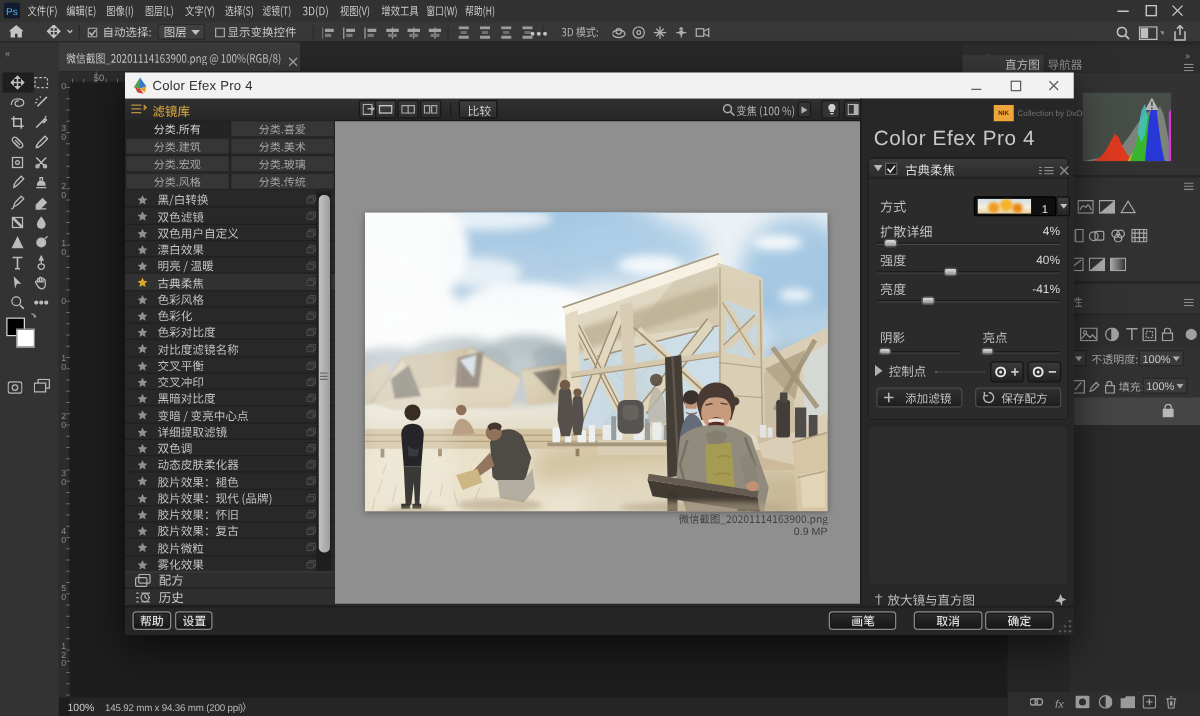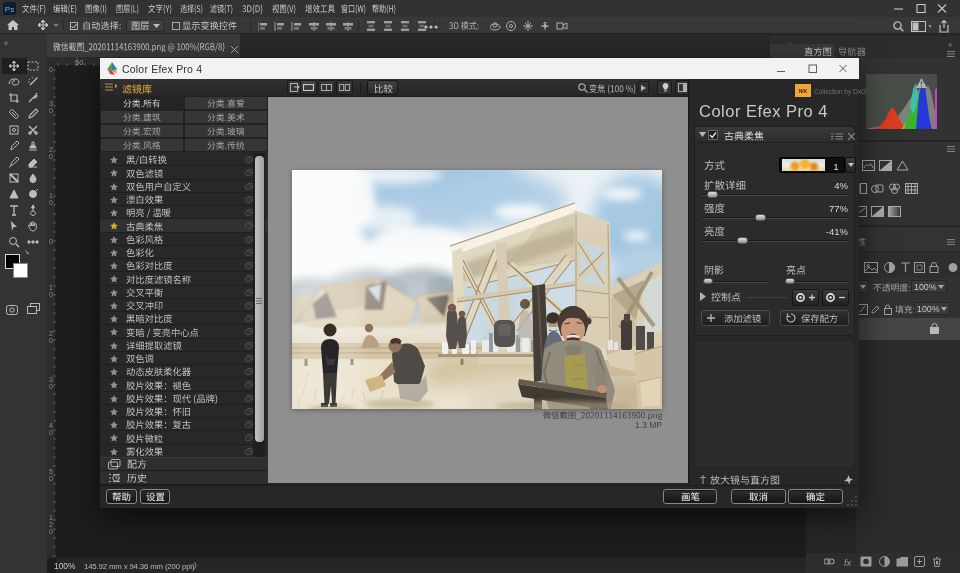--- a/index.html
+++ b/index.html
@@ -1576,21 +1576,21 @@
       </svg>
       <div class="a t" style="left:748px;top:123.21px;font-size:9.5px;color:#d8d8d8;font-weight:400;letter-spacing:0px;transform:translateX(-100%);">4%</div>
       <div class="a" style="left:602px;top:136px;width:146px;height:2px;background:#191919;border-bottom:1px solid #454545"></div>
       <div class="a" style="left:606.5px;top:133px;width:11px;height:7px;background:linear-gradient(#e0e0e0,#909090);border:1px solid #555;border-radius:3px"></div>
       <svg class="a" style="left:604.0px;top:144.76px" width="21.00" height="11.76" viewBox="0 -880 2000 1120" fill="#c4c4c4">
         <g transform="scale(1,-1)">
           <use href="#g5f3ar" x="0"></use>
           <use href="#g5ea6r" x="1000"></use>
         </g>
       </svg>
-      <div class="a t" style="left:748px;top:146.21px;font-size:9.5px;color:#d8d8d8;font-weight:400;letter-spacing:0px;transform:translateX(-100%);">77%</div>
+      <div class="a t" style="left:748px;top:146.21px;font-size:9.5px;color:#d8d8d8;font-weight:400;letter-spacing:0px;transform:translateX(-100%);">40%</div>
       <div class="a" style="left:602px;top:159px;width:146px;height:2px;background:#191919;border-bottom:1px solid #454545"></div>
       <div class="a" style="left:654.5px;top:156px;width:11px;height:7px;background:linear-gradient(#e0e0e0,#909090);border:1px solid #555;border-radius:3px"></div>
       <svg class="a" style="left:604.0px;top:167.76px" width="21.00" height="11.76" viewBox="0 -880 2000 1120" fill="#c4c4c4">
         <g transform="scale(1,-1)">
           <use href="#g4eaer" x="0"></use>
           <use href="#g5ea6r" x="1000"></use>
         </g>
       </svg>
       <div class="a t" style="left:748px;top:169.21px;font-size:9.5px;color:#d8d8d8;font-weight:400;letter-spacing:0px;transform:translateX(-100%);">-41%</div>
       <div class="a" style="left:602px;top:182px;width:146px;height:2px;background:#191919;border-bottom:1px solid #454545"></div>
@@ -1918,21 +1918,21 @@
         <use href="#g33r" x="10109"></use>
         <use href="#g39r" x="10664"></use>
         <use href="#g30r" x="11219"></use>
         <use href="#g30r" x="11774"></use>
         <use href="#g2er" x="12329"></use>
         <use href="#g70r" x="12607"></use>
         <use href="#g6er" x="13227"></use>
         <use href="#g67r" x="13837"></use>
       </g>
     </svg>
-    <div class="a t" style="left:662px;top:421.03px;font-size:8.5px;color:#3f3f3f;font-weight:400;letter-spacing:0px;transform:translateX(-100%);">1.3 MP</div>
+    <div class="a t" style="left:662px;top:421.03px;font-size:8.5px;color:#3f3f3f;font-weight:400;letter-spacing:0px;transform:translateX(-100%);">0.9 MP</div>
   </div>
 <svg width="0" height="0" style="position:absolute">
     <defs>
       <path id="g6587r" d="M423 823C453 774 485 707 497 666L580 693C566 734 531 799 501 847ZM50 664V590H206C265 438 344 307 447 200C337 108 202 40 36 -7C51 -25 75 -60 83 -78C250 -24 389 48 502 146C615 46 751 -28 915 -73C928 -52 950 -20 967 -4C807 36 671 107 560 201C661 304 738 432 796 590H954V664ZM504 253C410 348 336 462 284 590H711C661 455 592 344 504 253Z"></path>
       <path id="g4ef6r" d="M317 341V268H604V-80H679V268H953V341H679V562H909V635H679V828H604V635H470C483 680 494 728 504 775L432 790C409 659 367 530 309 447C327 438 359 420 373 409C400 451 425 504 446 562H604V341ZM268 836C214 685 126 535 32 437C45 420 67 381 75 363C107 397 137 437 167 480V-78H239V597C277 667 311 741 339 815Z"></path>
       <path id="g28r" d="M239 -196 295 -171C209 -29 168 141 168 311C168 480 209 649 295 792L239 818C147 668 92 507 92 311C92 114 147 -47 239 -196Z"></path>
       <path id="g46r" d="M101 0H193V329H473V407H193V655H523V733H101Z"></path>
       <path id="g29r" d="M99 -196C191 -47 246 114 246 311C246 507 191 668 99 818L42 792C128 649 171 480 171 311C171 141 128 -29 42 -171Z"></path>
       <path id="g7f16r" d="M40 54 58 -15C140 18 245 61 346 103L332 163C223 121 114 79 40 54ZM61 423C75 430 98 435 205 450C167 386 132 335 116 316C87 278 66 252 45 248C53 230 64 196 68 182C87 194 118 204 339 255C336 271 333 298 334 317L167 282C238 374 307 486 364 597L303 632C286 593 265 554 245 517L133 505C190 593 246 706 287 815L215 840C179 719 112 587 91 554C71 520 55 496 38 491C46 473 57 438 61 423ZM624 350V202H541V350ZM675 350H746V202H675ZM481 412V-72H541V143H624V-47H675V143H746V-46H797V143H871V-7C871 -14 868 -16 861 -17C854 -17 836 -17 814 -16C822 -32 829 -56 831 -73C867 -73 890 -71 908 -62C926 -52 930 -35 930 -8V413L871 412ZM797 350H871V202H797ZM605 826C621 798 637 762 648 732H414V515C414 361 405 139 314 -21C329 -28 360 -50 372 -63C465 99 482 335 483 498H920V732H729C717 765 697 811 675 846ZM483 668H850V561H483Z"></path>
       <path id="g8f91r" d="M551 751H819V650H551ZM482 808V594H892V808ZM81 332C89 340 119 346 153 346H244V202L40 167L56 94L244 132V-76H313V146L427 169L423 234L313 214V346H405V414H313V568H244V414H148C176 483 204 565 228 650H412V722H247C255 756 263 791 269 825L196 840C191 801 183 761 174 722H47V650H157C136 570 115 504 105 479C88 435 75 403 58 398C66 380 77 346 81 332ZM815 472V386H560V472ZM400 76 412 8 815 40V-80H885V46L959 52L960 115L885 110V472H953V535H423V472H491V82ZM815 329V242H560V329ZM815 185V105L560 86V185Z"></path>

